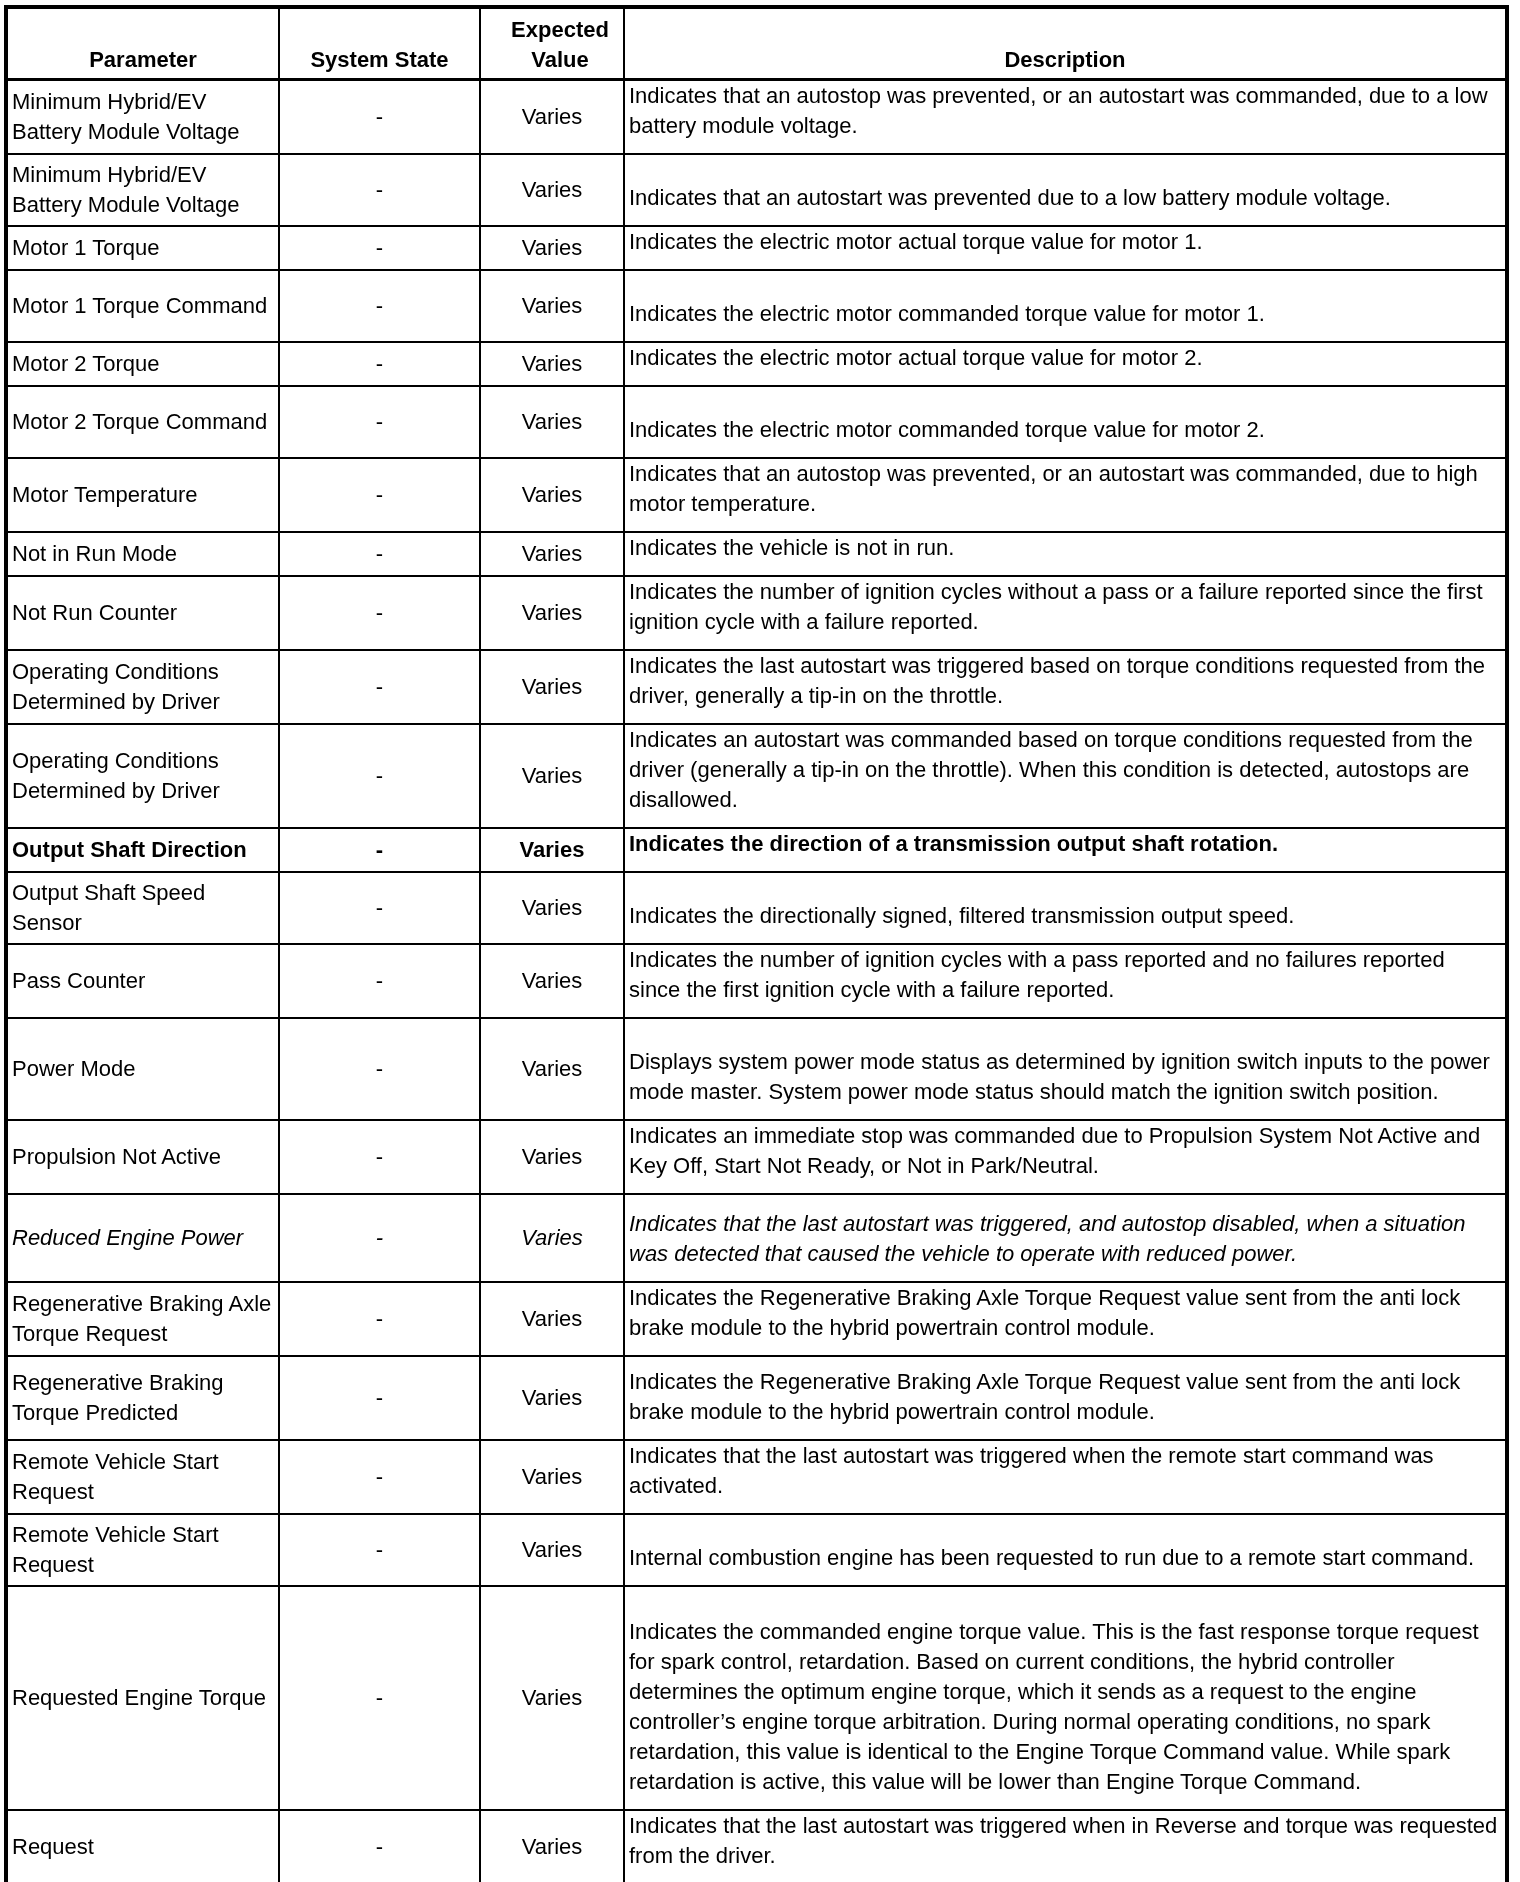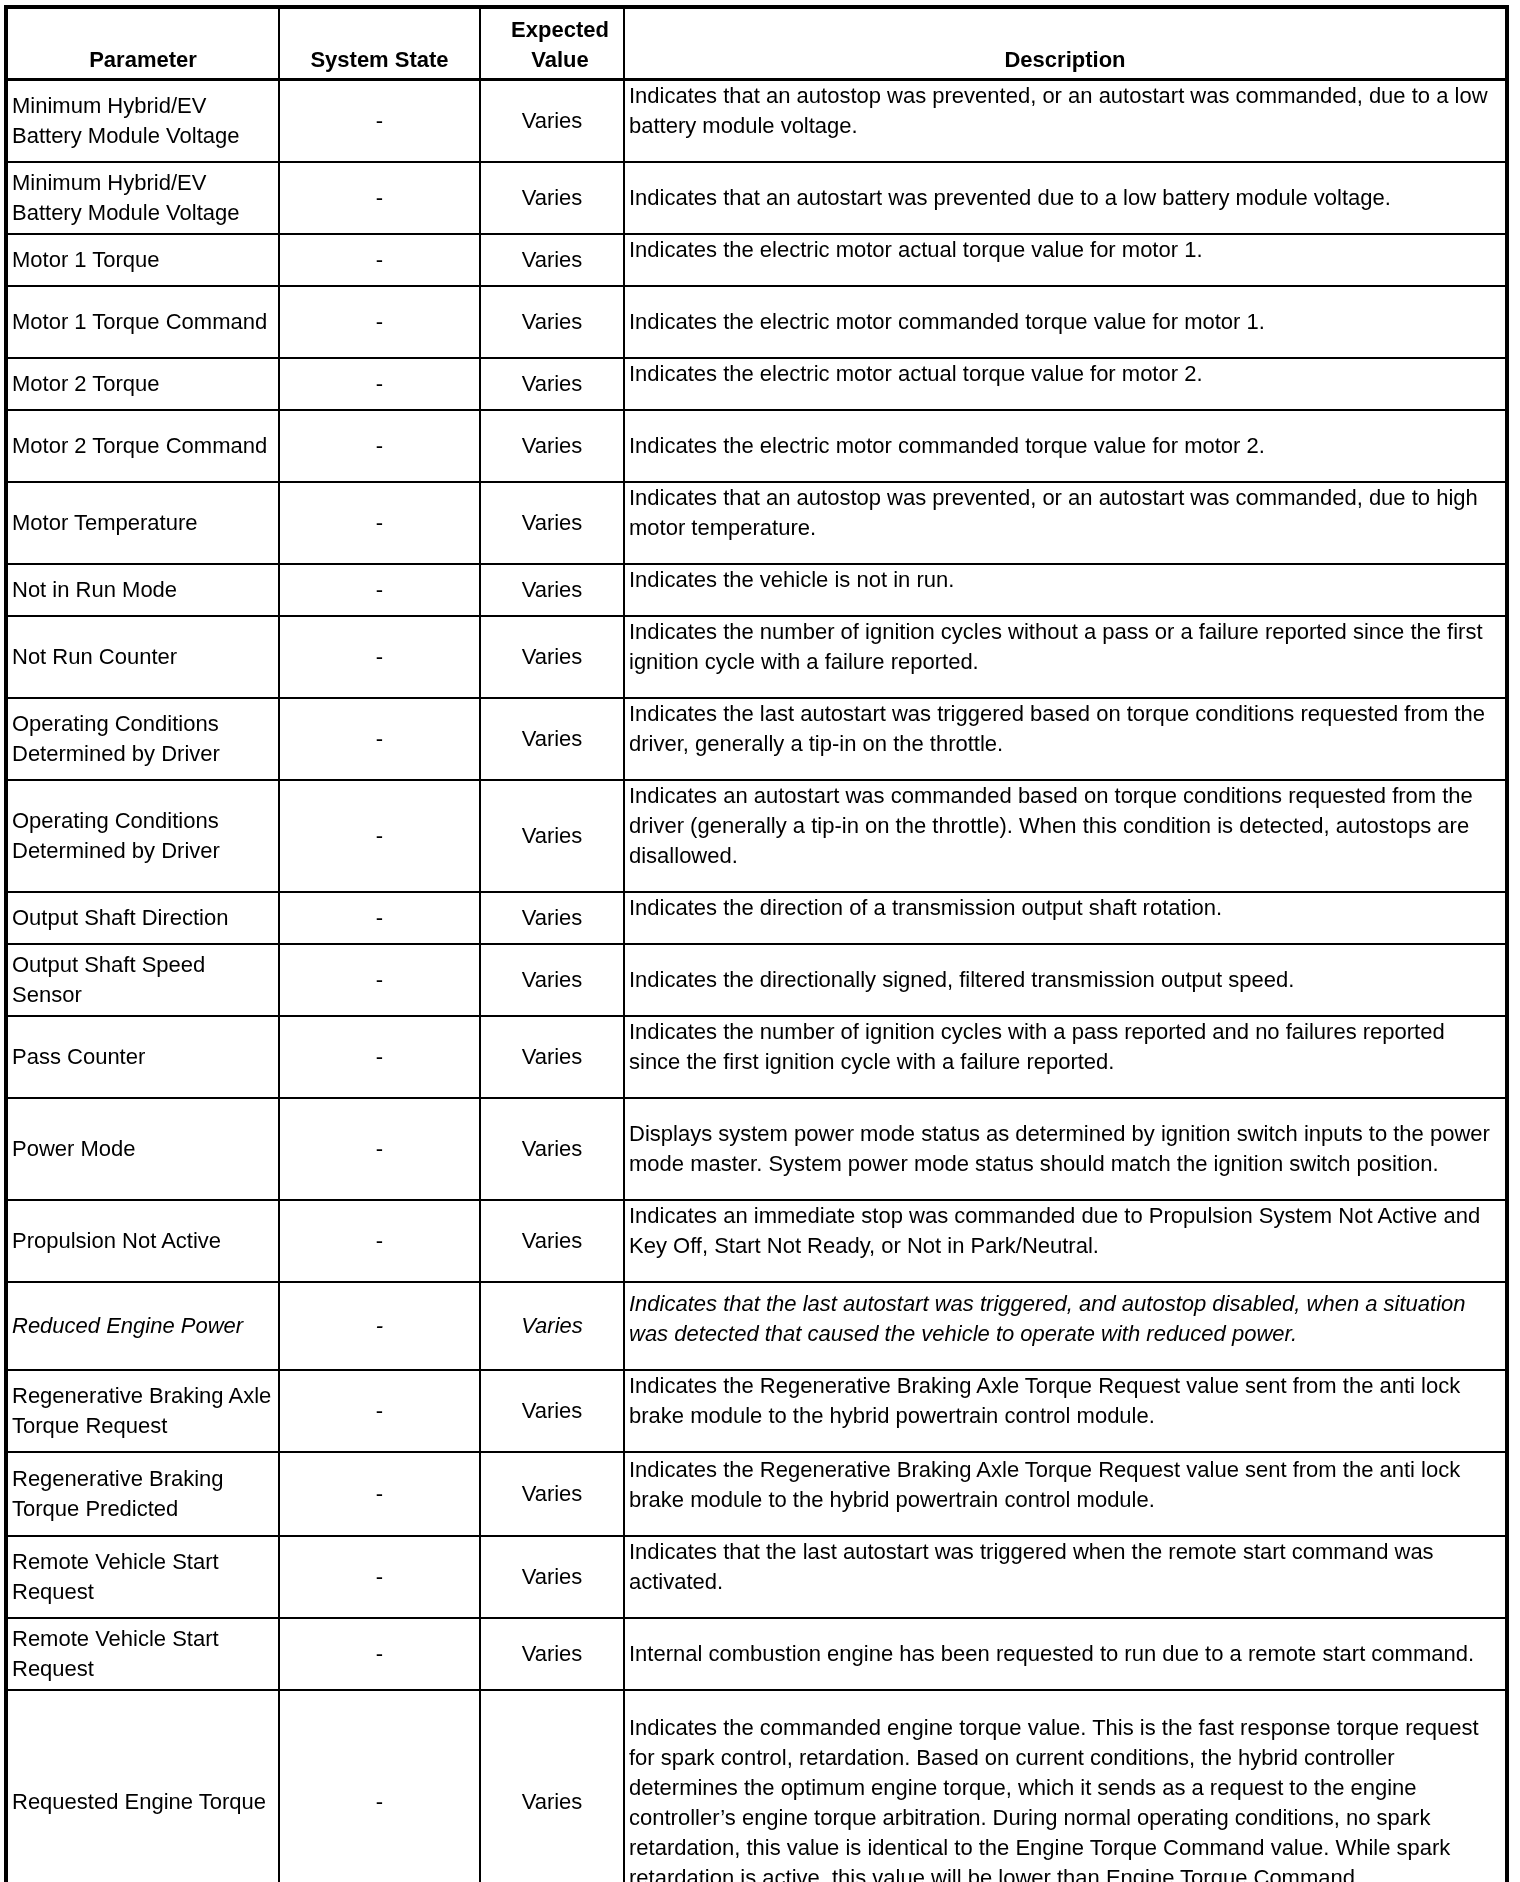--- a/index.html
+++ b/index.html
@@ -11,21 +11,21 @@
   table.params col.c1 { width: 273px; }
   table.params col.c2 { width: 201px; }
   table.params col.c3 { width: 144px; }
   table.params col.c4 { width: auto; }
   th, td { border: 2px solid #000; font-size: 22px; line-height: 30px; padding: 0 4px; }
   th { font-weight: bold; text-align: center; vertical-align: bottom; padding-bottom: 3px; }
   thead tr { border-bottom: 3px solid #000; }
   td.param { text-align: left; vertical-align: middle; }
   td.state { text-align: center; vertical-align: middle; }
   td.value { text-align: center; vertical-align: middle; }
-  td.desc  { text-align: left; vertical-align: bottom; padding-bottom: 20px; }
+  td.desc  { text-align: left; vertical-align: bottom; padding-bottom: 12px; }
 </style>
 </head>
 <body>
 
 <table class="params">
   <colgroup>
     <col class="c1">
       <col class="c2">
       <col class="c3">
       <col class="c4">
@@ -98,21 +98,21 @@
     <td class="state">-</td>
     <td class="value">Varies</td>
     <td class="desc">Indicates the last autostart was triggered based on torque conditions requested from the driver, generally a tip-in on the throttle.</td>
   </tr>
       <tr style="height: 102px;">
     <td class="param">Operating Conditions Determined by Driver</td>
     <td class="state">-</td>
     <td class="value">Varies</td>
     <td class="desc">Indicates an autostart was commanded based on torque conditions requested from the driver (generally a tip-in on the throttle). When this condition is detected, autostops are disallowed.</td>
   </tr>
-      <tr style="height: 28px;">
+      <tr style="height: 28px; font-weight: bold;">
     <td class="param">Output Shaft Direction</td>
     <td class="state">-</td>
     <td class="value">Varies</td>
     <td class="desc">Indicates the direction of a transmission output shaft rotation.</td>
   </tr>
       <tr style="height: 72px;">
     <td class="param">Output Shaft Speed Sensor</td>
     <td class="state">-</td>
     <td class="value">Varies</td>
     <td class="desc">Indicates the directionally signed, filtered transmission output speed.</td>

